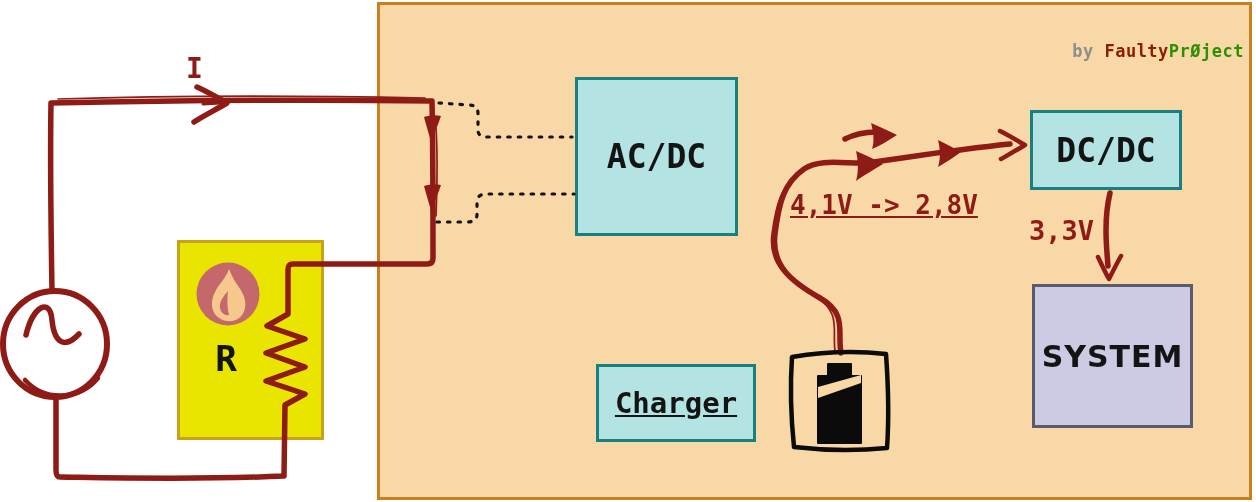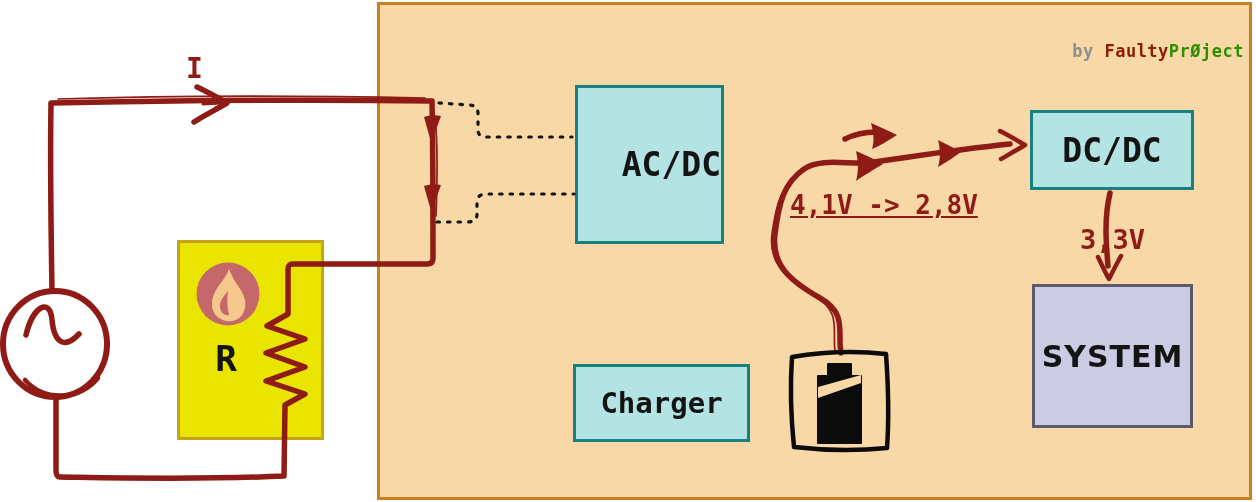--- a/index.html
+++ b/index.html
@@ -15,39 +15,39 @@
 
   .credit{position:absolute;top:9px;right:12px;z-index:6;
           font:bold 17px "DejaVu Sans Mono","Liberation Mono",monospace;letter-spacing:0.5px;margin-top:32px;}
   .credit .by{color:var(--credit-by);}
   .credit .f{color:var(--credit-faulty);}
   .credit .p{color:var(--credit-project);}
 
   .block{position:absolute;display:flex;align-items:center;justify-content:center;
          color:var(--text-black);box-sizing:border-box;}
   .cyan{background:var(--box-cyan-bg);border:3px solid var(--box-cyan-border);}
-  .block-acdc{left:575px;top:85px;width:149px;height:159px;
-              font:bold 33px "DejaVu Sans Mono","Liberation Mono",monospace;justify-content:flex-end;}
-  .block-charger{left:573px;top:364px;width:177px;height:78px;
-              font:bold 29px "DejaVu Sans Mono","Liberation Mono",monospace;}
-  .block-dcdc{left:1030px;top:110px;width:164px;height:80px;
+  .block-acdc{left:575px;top:77px;width:163px;height:159px;
+              font:bold 33px "DejaVu Sans Mono","Liberation Mono",monospace;}
+  .block-charger{left:596px;top:364px;width:160px;height:78px;
+              font:bold 29px "DejaVu Sans Mono","Liberation Mono",monospace;text-decoration:underline;}
+  .block-dcdc{left:1030px;top:110px;width:152px;height:80px;
               font:bold 33px "DejaVu Sans Mono","Liberation Mono",monospace;}
   .block-system{left:1032px;top:284px;width:161px;height:144px;
               background:var(--system-bg);border:3px solid var(--system-border);
               font:bold 30px "DejaVu Sans","Liberation Sans",sans-serif;letter-spacing:1px;}
 
   .resistor-box{position:absolute;left:177px;top:240px;width:147px;height:200px;
               background:var(--resistor-bg);border:3px solid var(--resistor-border);box-sizing:border-box;}
 
   .lbl{position:absolute;z-index:6;white-space:pre;}
   .lbl-i{left:186px;top:52px;font:bold 28px "DejaVu Sans Mono","Liberation Mono",monospace;color:var(--ink);}
   .lbl-r{left:203px;top:338px;width:46px;text-align:center;
          font:bold 36px "DejaVu Sans Mono","Liberation Mono",monospace;color:var(--text-black);}
   .lbl-conv{left:790px;top:190px;font:bold 26px "DejaVu Sans Mono","Liberation Mono",monospace;color:var(--ink);text-decoration:underline;}
-  .lbl-out{left:1080px;top:215px;font:bold 27px "DejaVu Sans Mono","Liberation Mono",monospace;color:var(--ink);margin-top:9px;}
+  .lbl-out{left:1029px;top:215px;font:bold 27px "DejaVu Sans Mono","Liberation Mono",monospace;color:var(--ink);}
 
   svg.draw{position:absolute;left:0;top:0;z-index:5;pointer-events:none;}
   .w{stroke:var(--ink);fill:none;stroke-linecap:round;stroke-linejoin:round;stroke-width:5.5px;}
   .w-thin{stroke:var(--ink);fill:none;stroke-linecap:round;stroke-width:1.7px;}
   .w-head{stroke:var(--ink);fill:none;stroke-linecap:round;stroke-linejoin:round;stroke-width:4.5px;}
   .w-fill{fill:var(--ink);stroke:none;}
   .dotted{stroke:var(--dotted-ink);fill:none;stroke-width:3.2px;stroke-linecap:round;stroke-dasharray:2.5 8;}
   .bat-stroke{stroke:var(--battery-ink);fill:none;stroke-width:4.5px;stroke-linecap:round;stroke-linejoin:round;}
   .bat-fill{fill:var(--battery-ink);stroke:var(--battery-ink);stroke-width:2px;stroke-linejoin:round;}
   .bat-slice{fill:var(--panel-bg);stroke:none;}

